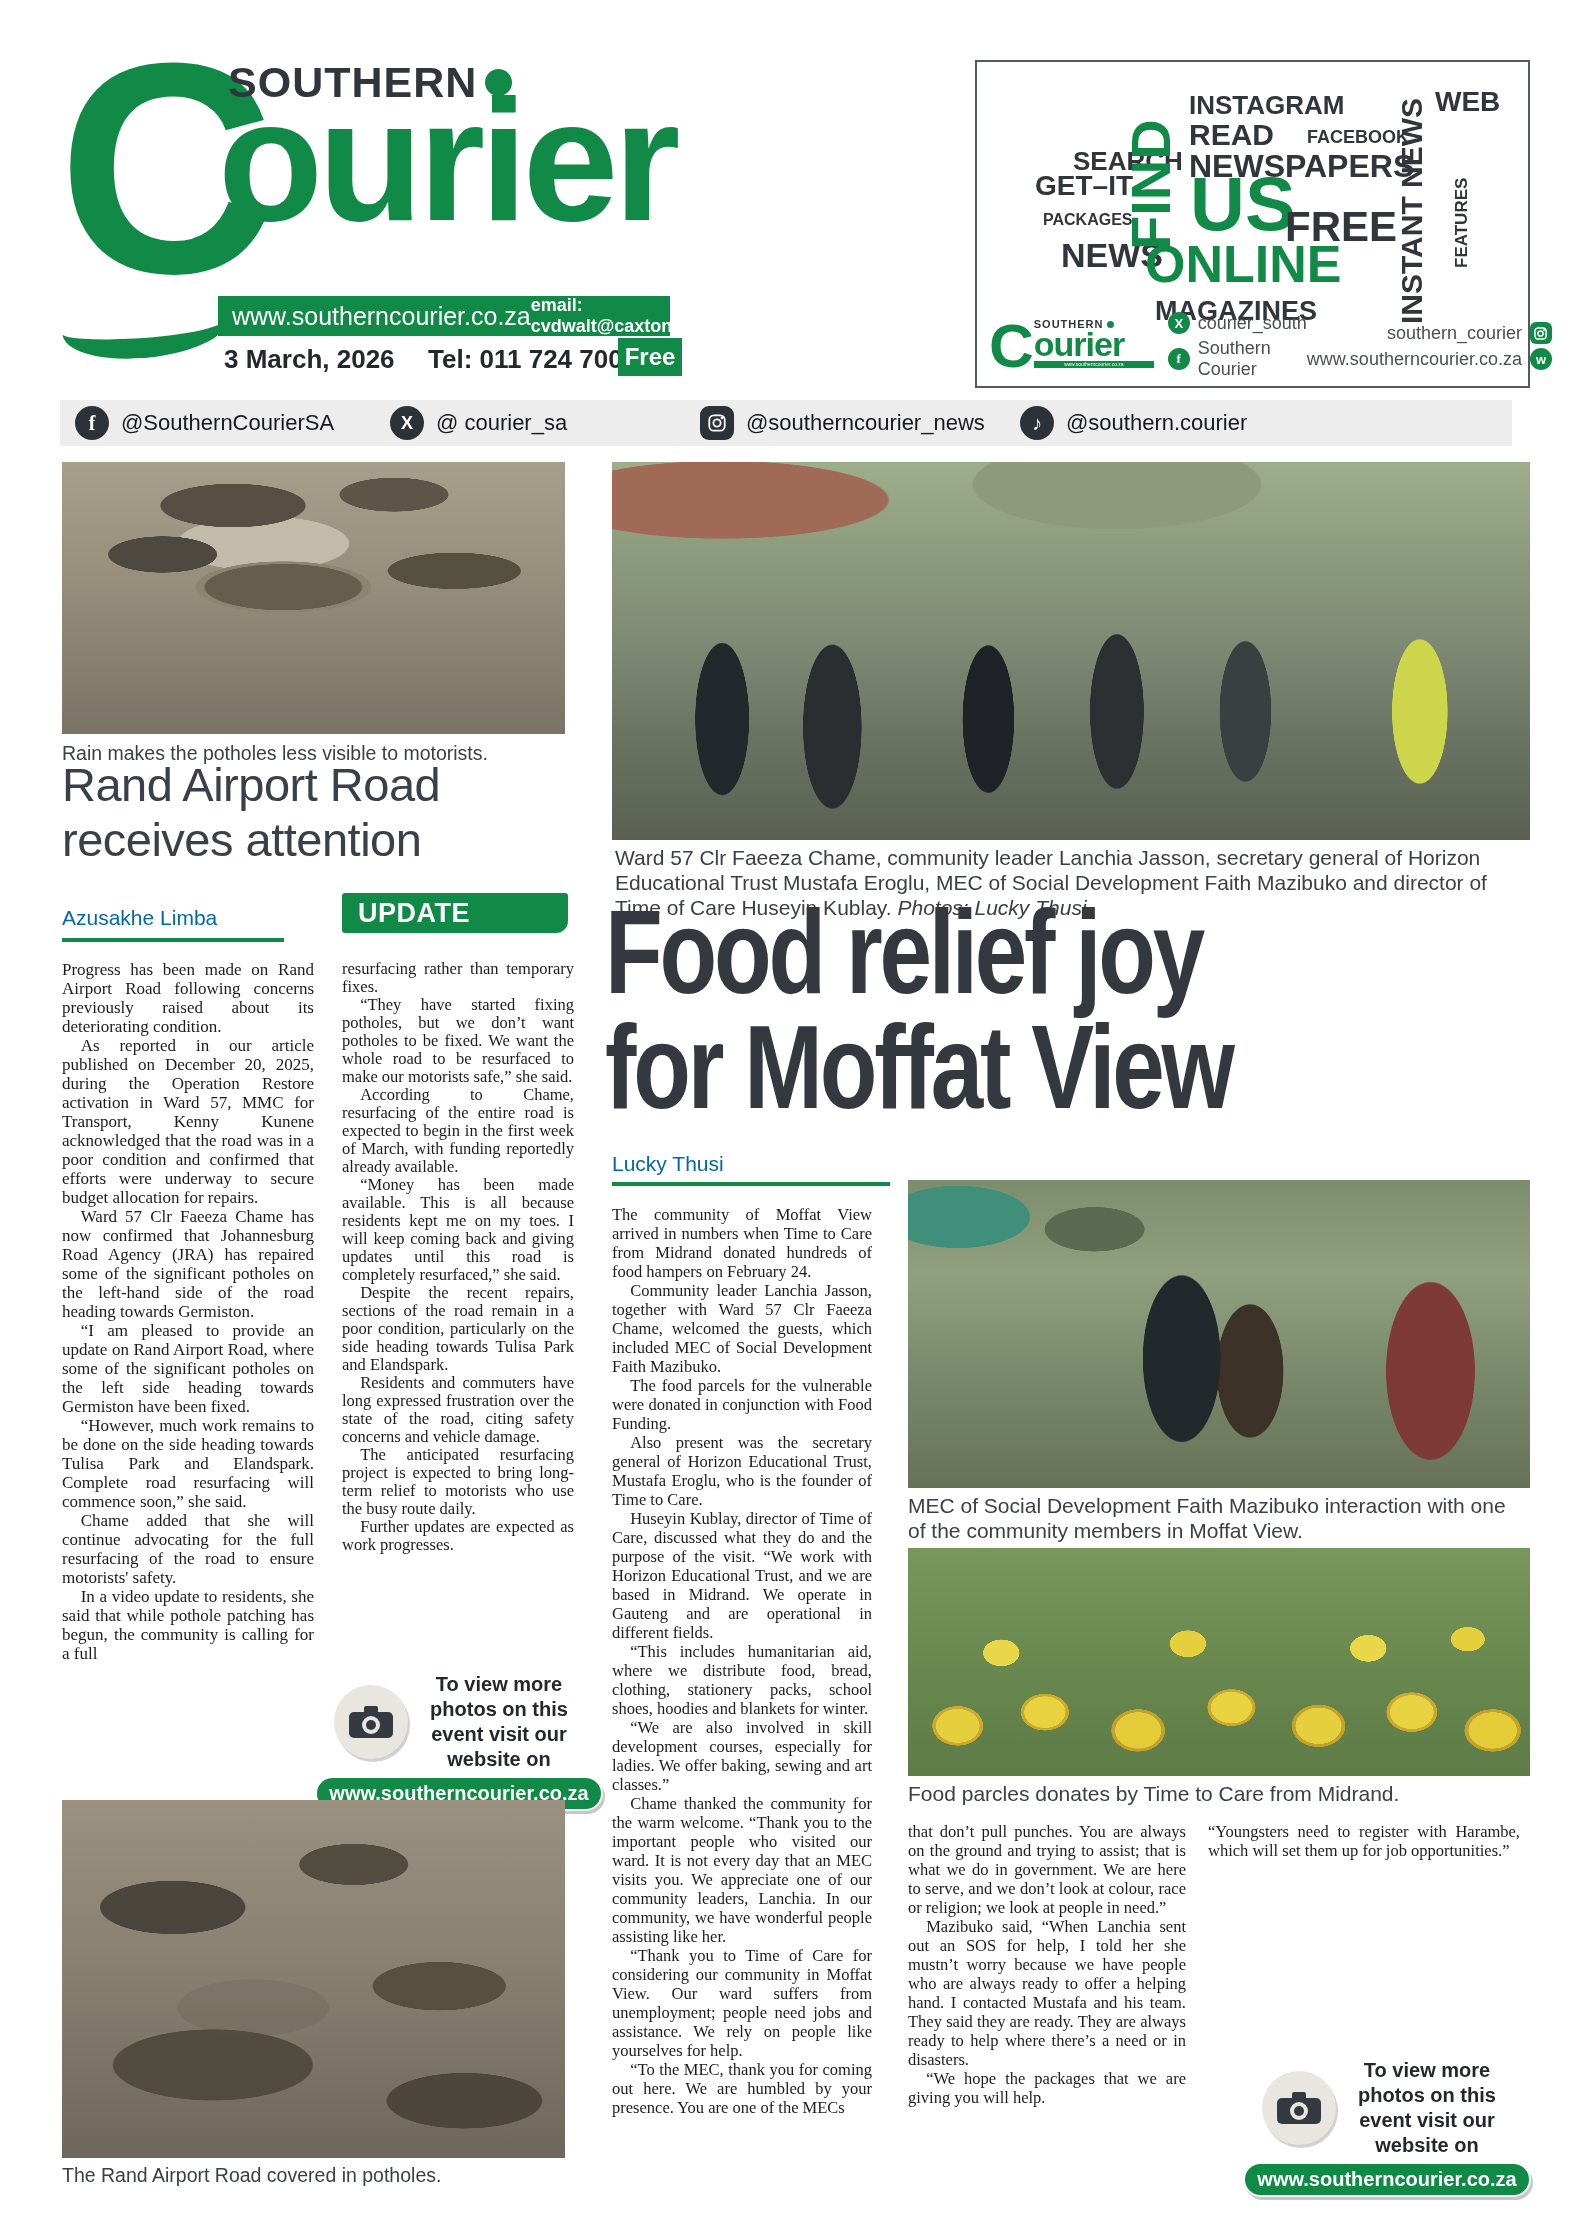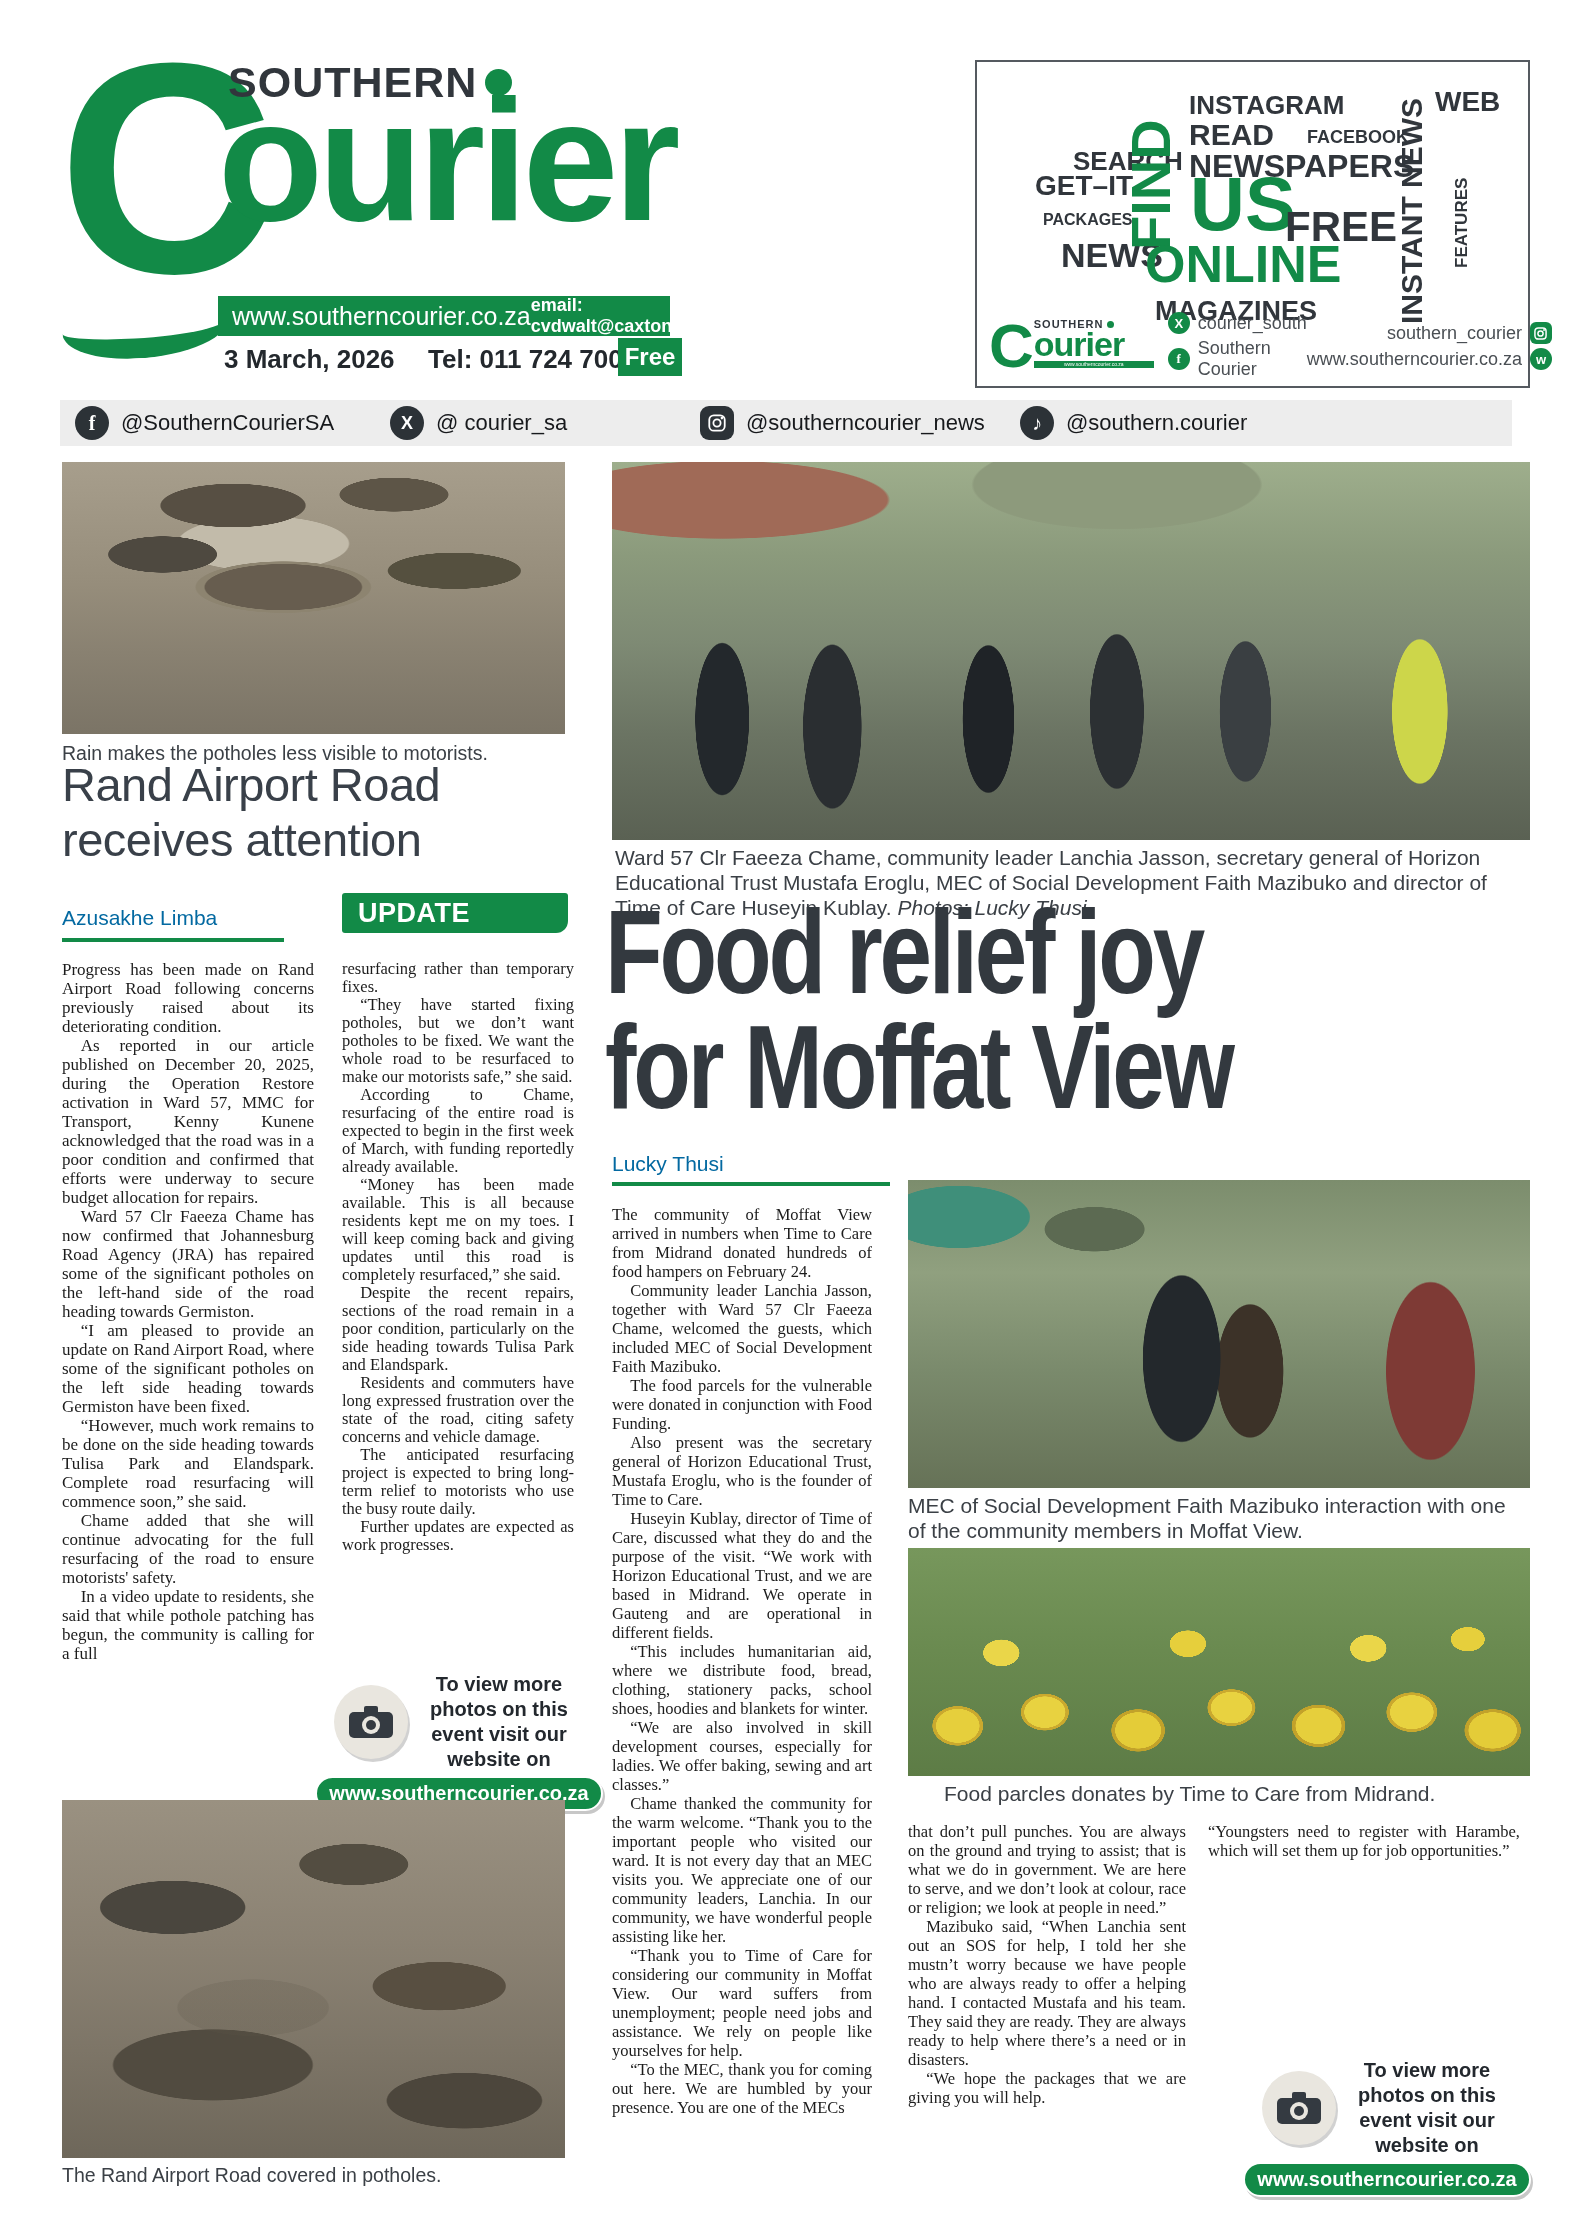--- a/index.html
+++ b/index.html
@@ -102,21 +102,21 @@
       radial-gradient(30px 22px at 15% 46%, #ead649 0 60%, transparent 61%),
       radial-gradient(30px 22px at 45% 42%, #e6cf3c 0 60%, transparent 61%),
       radial-gradient(30px 22px at 74% 44%, #ead649 0 60%, transparent 61%),
       radial-gradient(28px 20px at 90% 40%, #e6cf3c 0 60%, transparent 61%),
       linear-gradient(180deg,#77975c 0%,#6a8a50 45%,#5d7c46 100%);}
 
   
   .caption{font-size:19.5px;color:#3b4046;line-height:1.18;}
   .cap-main{left:615px;top:846px;width:915px;font-size:21px;}
   .cap-mec{left:908px;top:1494px;width:610px;font-size:21px;}
-  .cap-parcels{left:908px;top:1782px;width:610px;font-size:21px;margin-left:36px;}
+  .cap-parcels{left:908px;top:1782px;width:610px;font-size:21px;}
   .credit{font-style:italic;}
   .hl-left{left:62px;top:758px;font-size:47px;color:#394049;line-height:1.17;letter-spacing:-.5px;}
   .hl-main{left:605px;font-size:118px;font-weight:bold;color:#33393f;line-height:1;letter-spacing:-4px;
            transform:scaleX(.8);transform-origin:0 0;white-space:nowrap;}
   .byline{font-size:21px;color:#0369a1;}
   .grule{height:4px;background:#128a47;}
 
   .update-badge{left:342px;top:893px;width:226px;height:40px;background:#128a47;color:#fff;
                 font-size:27px;font-weight:bold;letter-spacing:.5px;display:flex;align-items:center;
                 padding-left:16px;box-sizing:border-box;border-radius:3px 3px 12px 3px;}

